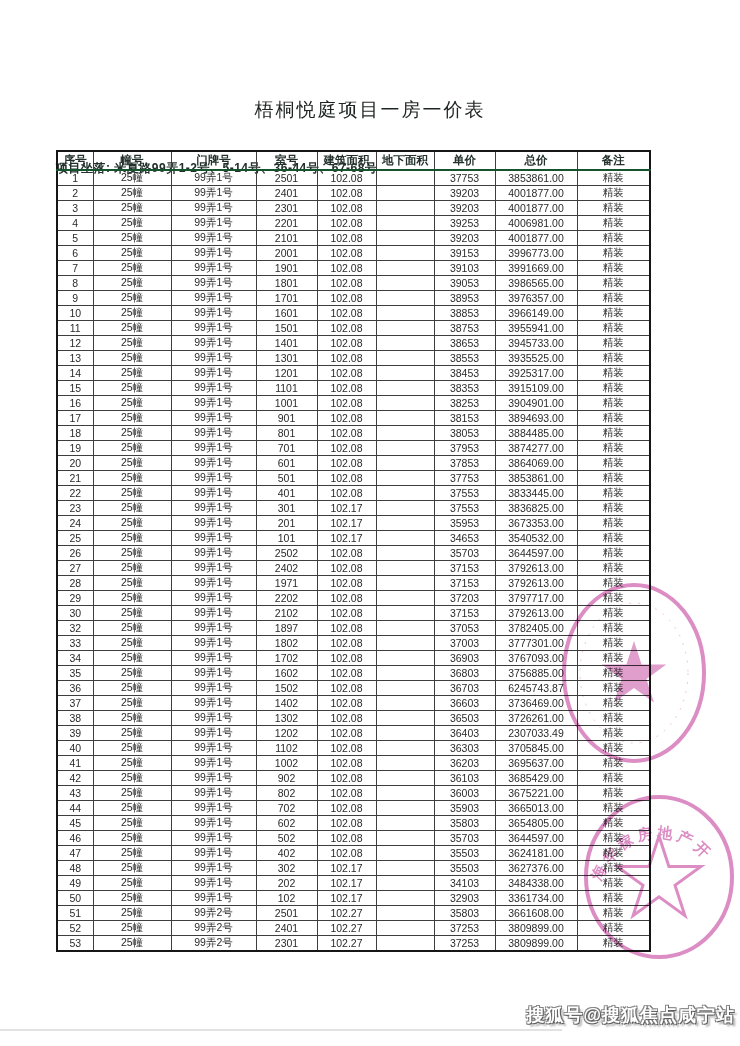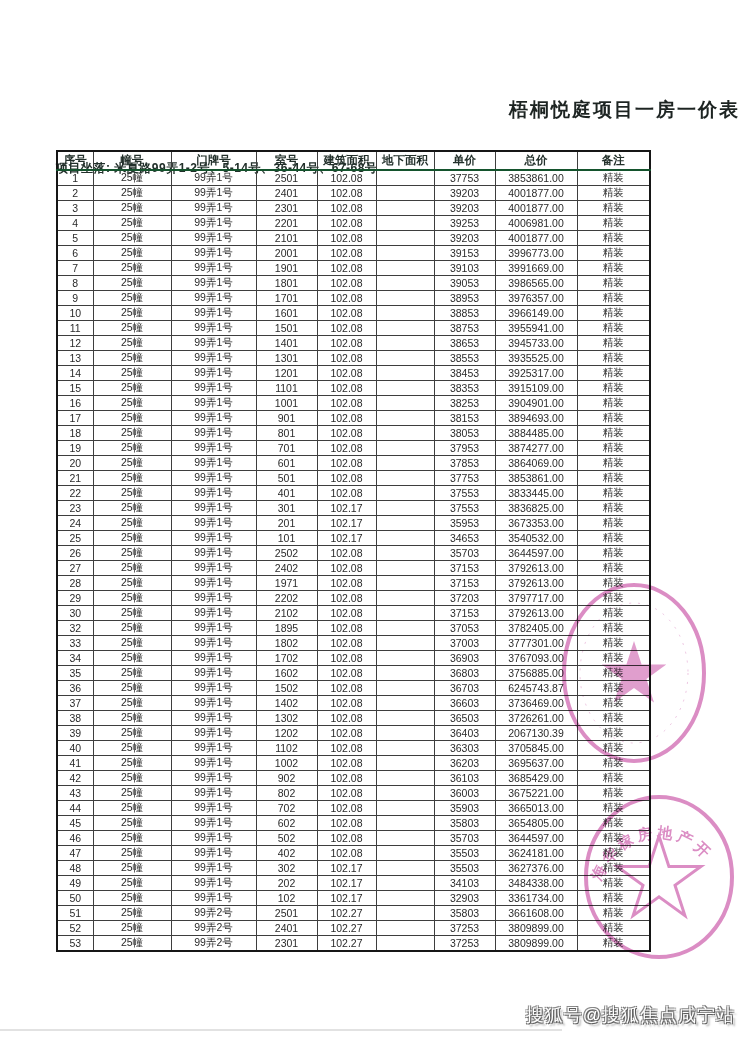--- a/index.html
+++ b/index.html
@@ -1,43 +1,43 @@
 <!DOCTYPE html>
 <html><head>
 <meta charset="utf-8">
 <style>
   html,body{margin:0;padding:0;}
   body{
     width:740px;height:1046px;background:#ffffff;position:relative;overflow:hidden;
     font-family:"Liberation Sans","DejaVu Sans",sans-serif;
   }
   .doc-title{
-    position:absolute;top:97px;left:0;width:740px;text-align:right;
-    font-size:19px;font-weight:bold;color:#1d2422;letter-spacing:2px;
+    position:absolute;top:97px;left:0;width:740px;text-align:center;
+    font-size:19px;font-weight:normal;color:#1d2422;letter-spacing:2px;
   }
   .doc-location{
     position:absolute;top:130px;left:56px;
     font-size:12px;font-weight:bold;color:#22302b;letter-spacing:0.5px;margin-top:30px;
   }
   table.price{
     position:absolute;left:56px;top:150px;border-collapse:collapse;table-layout:fixed;
     border:2px solid #161616;background:transparent;
   }
   table.price th,table.price td{
     border:1px solid #3e3e3e;text-align:center;vertical-align:middle;
     overflow:hidden;white-space:nowrap;padding:0;color:#2a2a2a;
   }
   table.price th{height:17px;font-size:11.5px;font-weight:bold;border-bottom:2px solid #14532d;color:#23302b;}
   table.price td{height:13.8px;font-size:10.5px;}
   .stamp{position:absolute;mix-blend-mode:multiply;opacity:0.58;pointer-events:none;}
   .stamp-top{left:558px;top:578px;}
   .stamp-bottom{left:580px;top:792px;}
   .bottom-divider{position:absolute;left:0;top:1029px;width:562px;height:2px;background:#e2e2e2;}
   .watermark{
-    position:absolute;right:5px;top:1003px;font-size:18px;font-weight:normal;letter-spacing:1px;
+    position:absolute;right:5px;top:1003px;font-size:18px;font-weight:bold;letter-spacing:1px;
     color:#ffffff;
     text-shadow:1px 1px 0 #5e5e5e,-1px -1px 0 #8a8a8a,1px -1px 0 #7a7a7a,-1px 1px 0 #7a7a7a,3px 3px 2px #b5b5b5;
   }
 </style>
 </head>
 <body>
 
 <div class="doc-title">梧桐悦庭项目一房一价表</div>
 <div class="doc-location">项目坐落: 米夏路99弄1-2号、5-14号、36-44号、67-68号</div>
 
@@ -394,21 +394,21 @@
         <td>102.08</td>
         <td></td>
         <td>37153</td>
         <td>3792613.00</td>
         <td>精装</td>
       </tr>
       <tr>
         <td>32</td>
         <td>25幢</td>
         <td>99弄1号</td>
-        <td>1895</td>
+        <td>1897</td>
         <td>102.08</td>
         <td></td>
         <td>37053</td>
         <td>3782405.00</td>
         <td>精装</td>
       </tr>
       <tr>
         <td>33</td>
         <td>25幢</td>
         <td>99弄1号</td>
@@ -475,21 +475,21 @@
         <td>精装</td>
       </tr>
       <tr>
         <td>39</td>
         <td>25幢</td>
         <td>99弄1号</td>
         <td>1202</td>
         <td>102.08</td>
         <td></td>
         <td>36403</td>
-        <td>2067130.39</td>
+        <td>2307033.49</td>
         <td>精装</td>
       </tr>
       <tr>
         <td>40</td>
         <td>25幢</td>
         <td>99弄1号</td>
         <td>1102</td>
         <td>102.08</td>
         <td></td>
         <td>36303</td>

